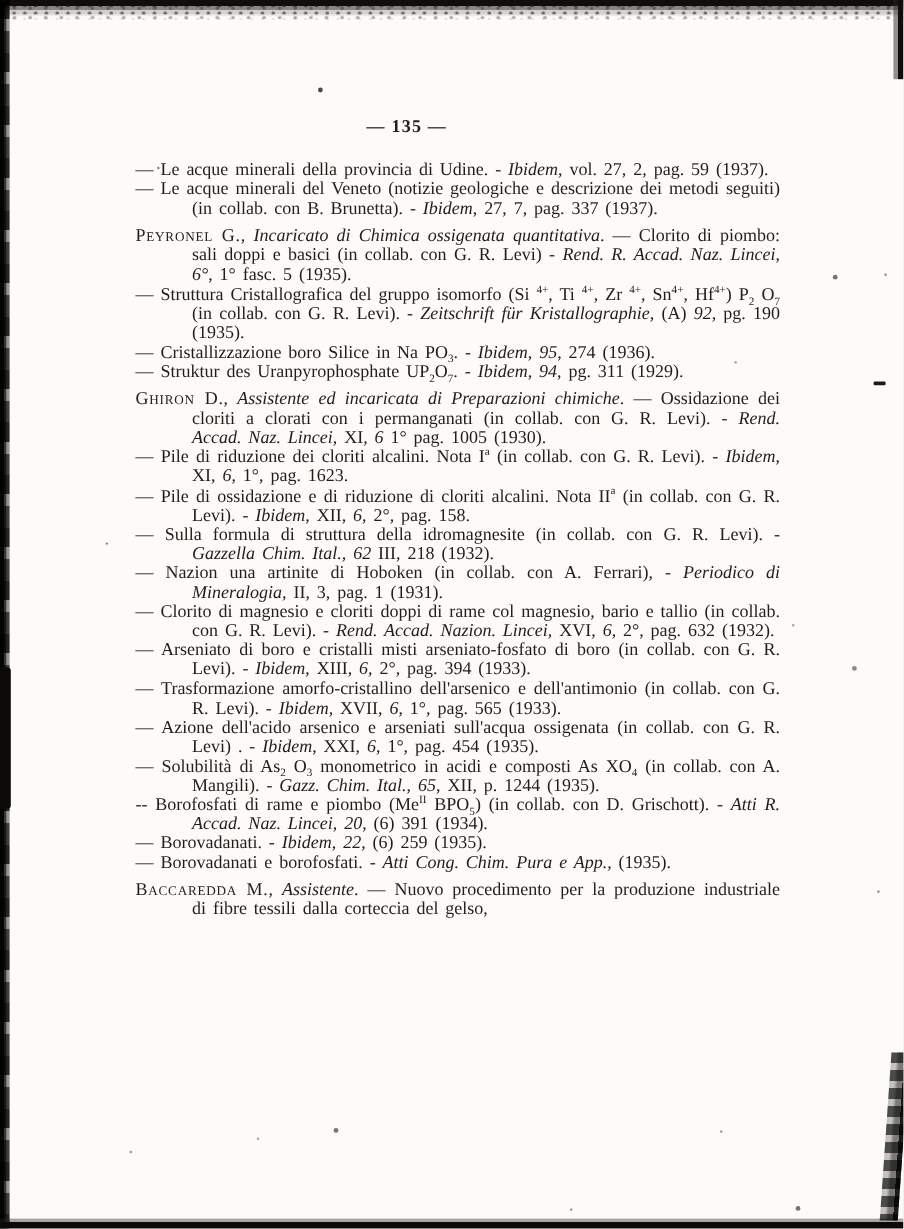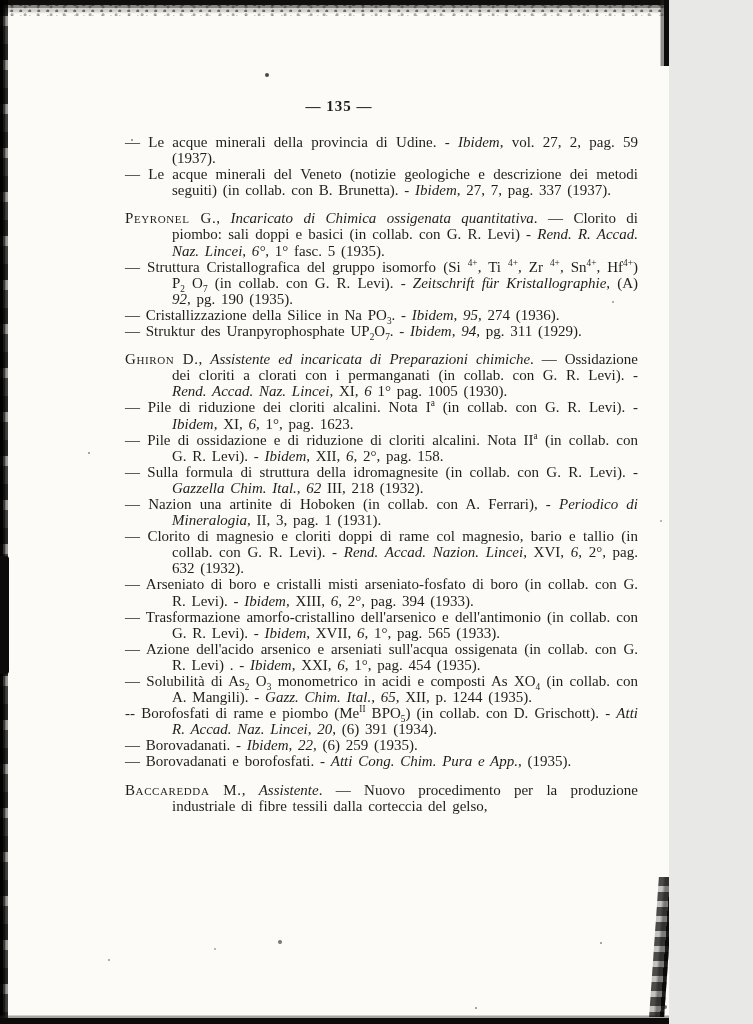--- a/index.html
+++ b/index.html
@@ -1,36 +1,36 @@
 <!DOCTYPE html>
 <html lang="it" style="--paper: #fcfbf8; --ink: #211e1a;"><head>
 <meta charset="utf-8">
 <style>
   html,body{margin:0;padding:0;background:#e8e8e6;}
   .page{
     position:relative;
-    width:669px;height:1024px;
+    width:753px;height:1024px;
     background:var(--paper,#fcfbf8);
     overflow:hidden;
     font-family:"Liberation Serif", serif;
     color:var(--ink,#211e1a);
   }
   .content{
     position:absolute;
     left:113px;top:98px;width:537px;
   }
   .page-number{
     text-align:center;
     width:452px;            
     font-size:15px;
     font-weight:700;
     letter-spacing:1px;
     margin:0 0 19px 0;
   }
-  .bib-section{margin:12px;}
+  .bib-section{margin:0;}
   .bib-section + .bib-section{margin-top:7px;}
   .entry{
     margin:0;
     padding-left:47px;
     text-indent:-47px;
     text-align:justify;
     font-size:15px;
     line-height:16.1px;
     word-spacing:2px;
     hyphens:auto;
@@ -111,21 +111,21 @@
     <div class="page-number">— 135 —</div>
 
     <div>
         <div class="bib-section">
           <p class="entry"><span>— Le acque minerali della provincia di Udine. - </span><span class="it">Ibidem</span><span>, vol. 27, 2, pag. 59 (1937).</span></p>
           <p class="entry"><span>— Le acque minerali del Veneto (notizie geologiche e descrizione dei metodi seguiti) (in collab. con B. Brunetta). - </span><span class="it">Ibidem</span><span>, 27, 7, pag. 337 (1937).</span></p>
         </div>
         <div class="bib-section">
           <p class="entry"><span class="sc">Peyronel G.</span><span>, </span><span class="it">Incaricato di Chimica ossigenata quantitativa</span><span>. — Clorito di piombo: sali doppi e basici (in collab. con G. R. Levi) - </span><span class="it">Rend. R. Accad. Naz. Lincei</span><span>, </span><span class="it">6°</span><span>, 1° fasc. 5 (1935).</span></p>
           <p class="entry"><span>— Struttura Cristallografica del gruppo isomorfo (Si </span><sup>4+</sup><span>, Ti </span><sup>4+</sup><span>, Zr </span><sup>4+</sup><span>, Sn</span><sup>4+</sup><span>, Hf</span><sup>4+</sup><span>) P</span><sub>2</sub><span> O</span><sub>7</sub><span> (in collab. con G. R. Levi). - </span><span class="it">Zeitschrift für Kristallographie</span><span>, (A) </span><span class="it">92</span><span>, pg. 190 (1935).</span></p>
-          <p class="entry"><span>— Cristallizzazione della Silice in Na PO</span><sub>3</sub><span>. - </span><span class="it">Ibidem</span><span>, </span><span class="it">95</span><span>, 274 (1936).</span></p>
+          <p class="entry"><span>— Cristallizzazione boro Silice in Na PO</span><sub>3</sub><span>. - </span><span class="it">Ibidem</span><span>, </span><span class="it">95</span><span>, 274 (1936).</span></p>
           <p class="entry"><span>— Struktur des Uranpyrophosphate UP</span><sub>2</sub><span>O</span><sub>7</sub><span>. - </span><span class="it">Ibidem</span><span>, </span><span class="it">94</span><span>, pg. 311 (1929).</span></p>
         </div>
         <div class="bib-section">
           <p class="entry"><span class="sc">Ghiron D.</span><span>, </span><span class="it">Assistente ed incaricata di Preparazioni chimiche</span><span>. — Ossidazione dei cloriti a clorati con i permanganati (in collab. con G. R. Levi). - </span><span class="it">Rend. Accad. Naz. Lincei</span><span>, XI, </span><span class="it">6</span><span> 1° pag. 1005 (1930).</span></p>
           <p class="entry"><span>— Pile di riduzione dei cloriti alcalini. Nota I</span><sup>a</sup><span> (in collab. con G. R. Levi). - </span><span class="it">Ibidem</span><span>, XI, </span><span class="it">6</span><span>, 1°, pag. 1623.</span></p>
           <p class="entry"><span>— Pile di ossidazione e di riduzione di cloriti alcalini. Nota II</span><sup>a</sup><span> (in collab. con G. R. Levi). - </span><span class="it">Ibidem</span><span>, XII, </span><span class="it">6</span><span>, 2°, pag. 158.</span></p>
           <p class="entry"><span>— Sulla formula di struttura della idromagnesite (in collab. con G. R. Levi). - </span><span class="it">Gazzella Chim. Ital.</span><span>, </span><span class="it">62</span><span> III, 218 (1932).</span></p>
           <p class="entry"><span>— Nazion una artinite di Hoboken (in collab. con A. Ferrari), - </span><span class="it">Periodico di Mineralogia</span><span>, II, 3, pag. 1 (1931).</span></p>
           <p class="entry"><span>— Clorito di magnesio e cloriti doppi di rame col magnesio, bario e tallio (in collab. con G. R. Levi). - </span><span class="it">Rend. Accad. Nazion. Lincei</span><span>, XVI, </span><span class="it">6</span><span>, 2°, pag. 632 (1932).</span></p>
           <p class="entry"><span>— Arseniato di boro e cristalli misti arseniato-fosfato di boro (in collab. con G. R. Levi). - </span><span class="it">Ibidem</span><span>, XIII, </span><span class="it">6</span><span>, 2°, pag. 394 (1933).</span></p>

